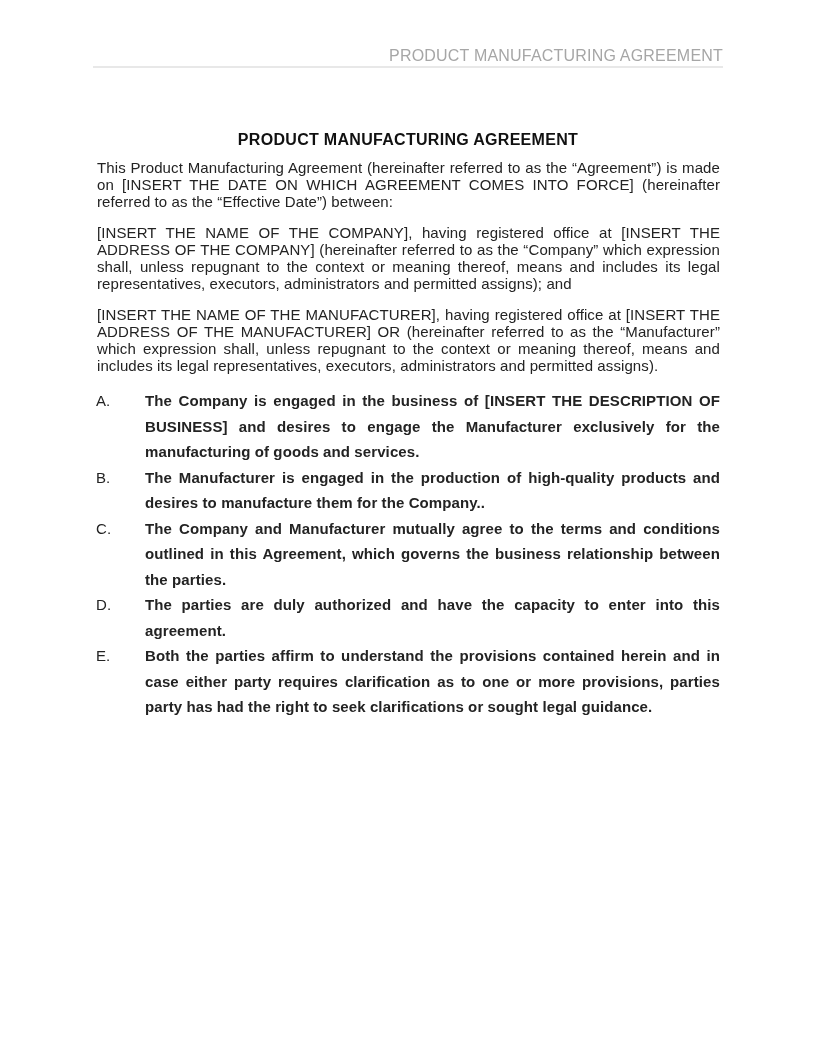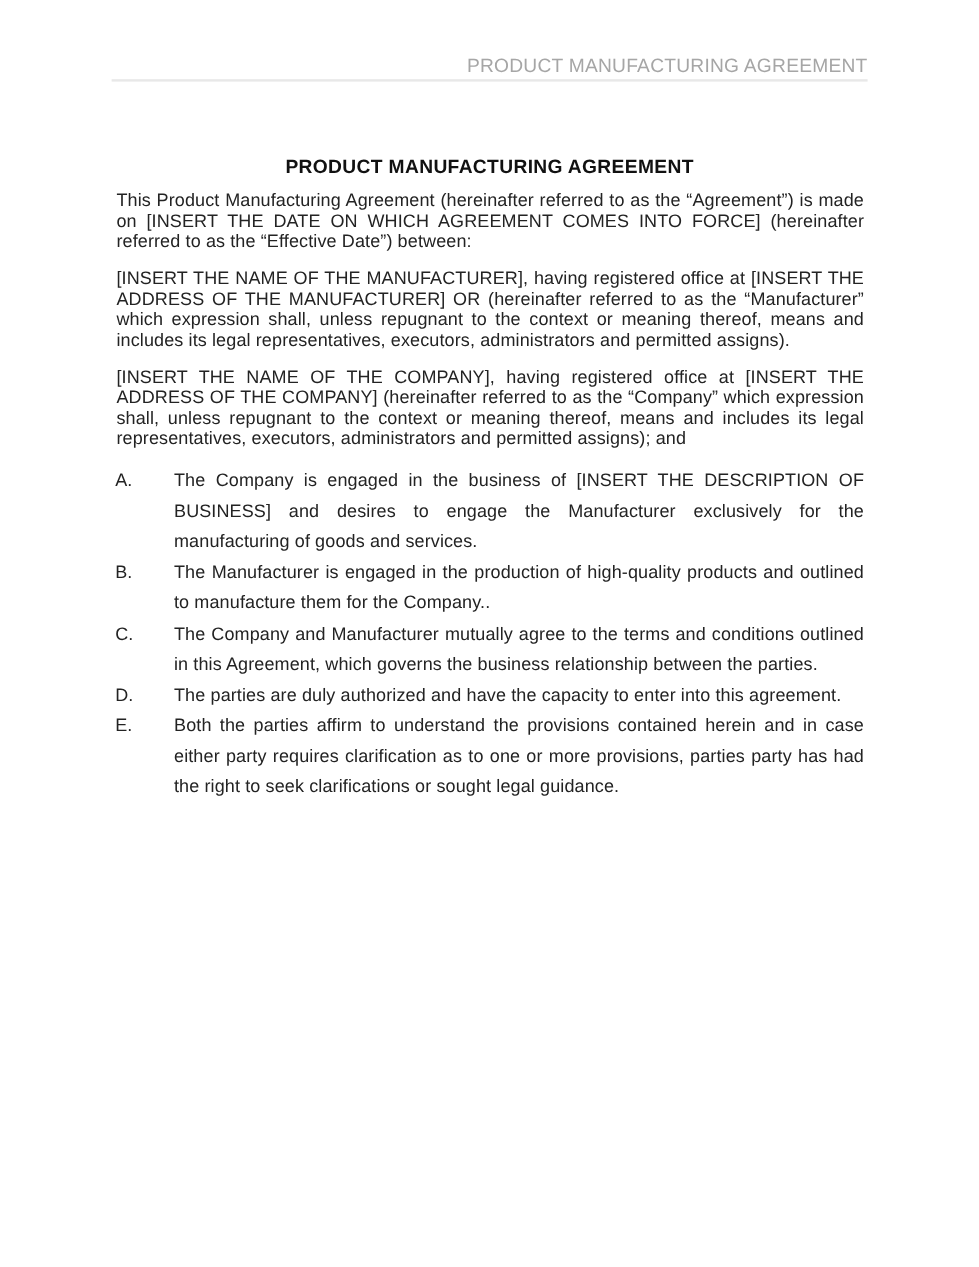--- a/index.html
+++ b/index.html
@@ -55,20 +55,21 @@
     line-height: 25.5px;
     letter-spacing: 0.1px;
   }
   .recital .marker {
     width: 49px;
     flex: 0 0 49px;
   }
   .recital .rtext {
     flex: 1;
     text-align: justify;
+    font-weight: bold;
   }
   .page-footer {
     position: absolute;
     top: 951px;
     right: 133px;
     font-size: 15px;
     line-height: 25.5px;
     color: #232323;
   }
   .page-footer .sep {
@@ -82,35 +83,35 @@
 <div class="page">
 
   <div class="page-header">PRODUCT MANUFACTURING AGREEMENT</div>
 
   <div class="content">
 
     <h1 class="doc-title">PRODUCT MANUFACTURING AGREEMENT</h1>
 
     <p class="para">This Product Manufacturing Agreement (hereinafter referred to as the “Agreement”) is made on [INSERT THE DATE ON WHICH AGREEMENT COMES INTO FORCE] (hereinafter referred to as the “Effective Date”) between:</p>
 
+    <p class="para">[INSERT THE NAME OF THE COMPANY], having registered office at [INSERT THE ADDRESS OF THE COMPANY] (hereinafter referred to as the “Company” which expression shall, unless repugnant to the context or meaning thereof, means and includes its legal representatives, executors, administrators and permitted assigns); and</p>
+
     <p class="para">[INSERT THE NAME OF THE MANUFACTURER], having registered office at [INSERT THE ADDRESS OF THE MANUFACTURER] OR (hereinafter referred to as the “Manufacturer” which expression shall, unless repugnant to the context or meaning thereof, means and includes its legal representatives, executors, administrators and permitted assigns).</p>
-
-    <p class="para">[INSERT THE NAME OF THE COMPANY], having registered office at [INSERT THE ADDRESS OF THE COMPANY] (hereinafter referred to as the “Company” which expression shall, unless repugnant to the context or meaning thereof, means and includes its legal representatives, executors, administrators and permitted assigns); and</p>
 
 
     <div class="recitals">
 
       <div class="recital">
         <span class="marker">A.</span>
         <span class="rtext">The Company is engaged in the business of [INSERT THE DESCRIPTION OF BUSINESS] and desires to engage the Manufacturer exclusively for the manufacturing of goods and services.</span>
       </div>
 
       <div class="recital">
         <span class="marker">B.</span>
-        <span class="rtext">The Manufacturer is engaged in the production of high-quality products and outlined to manufacture them for the Company..</span>
+        <span class="rtext">The Manufacturer is engaged in the production of high-quality products and desires to manufacture them for the Company..</span>
       </div>
 
       <div class="recital">
         <span class="marker">C.</span>
         <span class="rtext">The Company and Manufacturer mutually agree to the terms and conditions outlined in this Agreement, which governs the business relationship between the parties.</span>
       </div>
 
       <div class="recital">
         <span class="marker">D.</span>
         <span class="rtext">The parties are duly authorized and have the capacity to enter into this agreement.</span>

